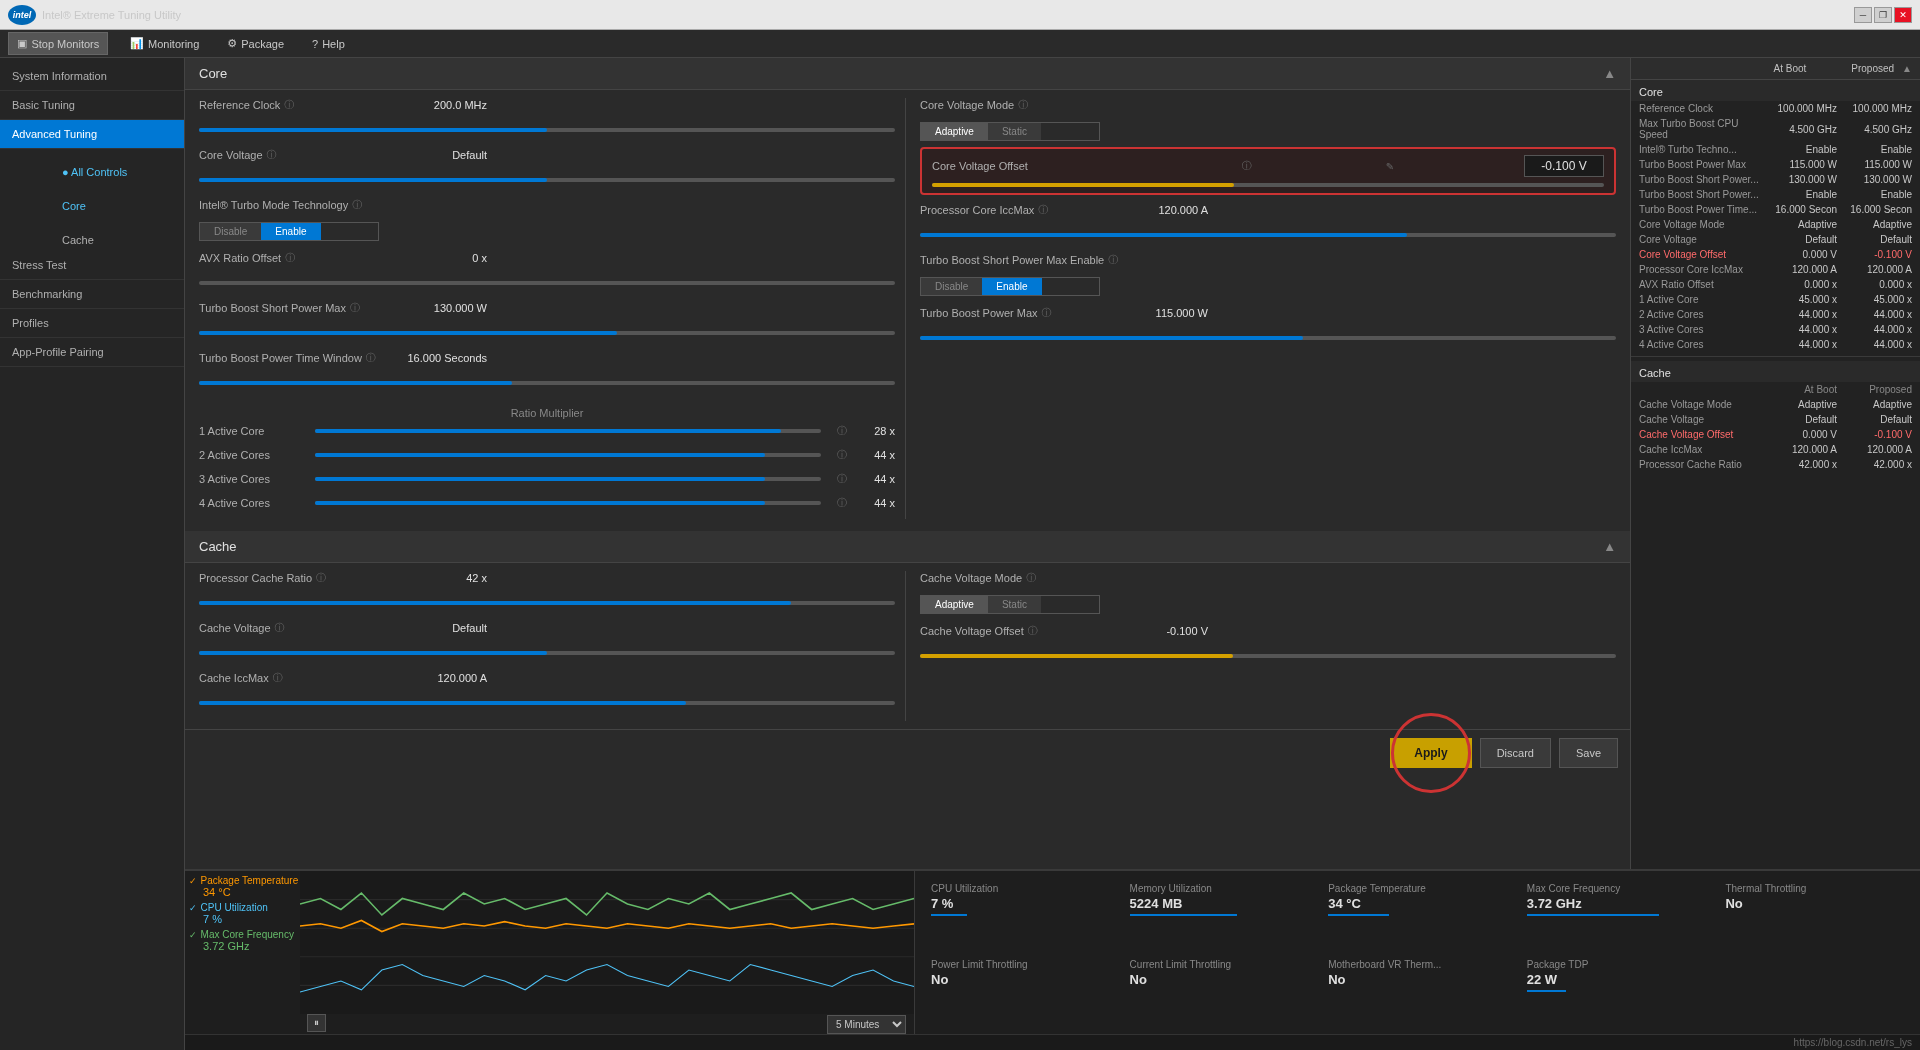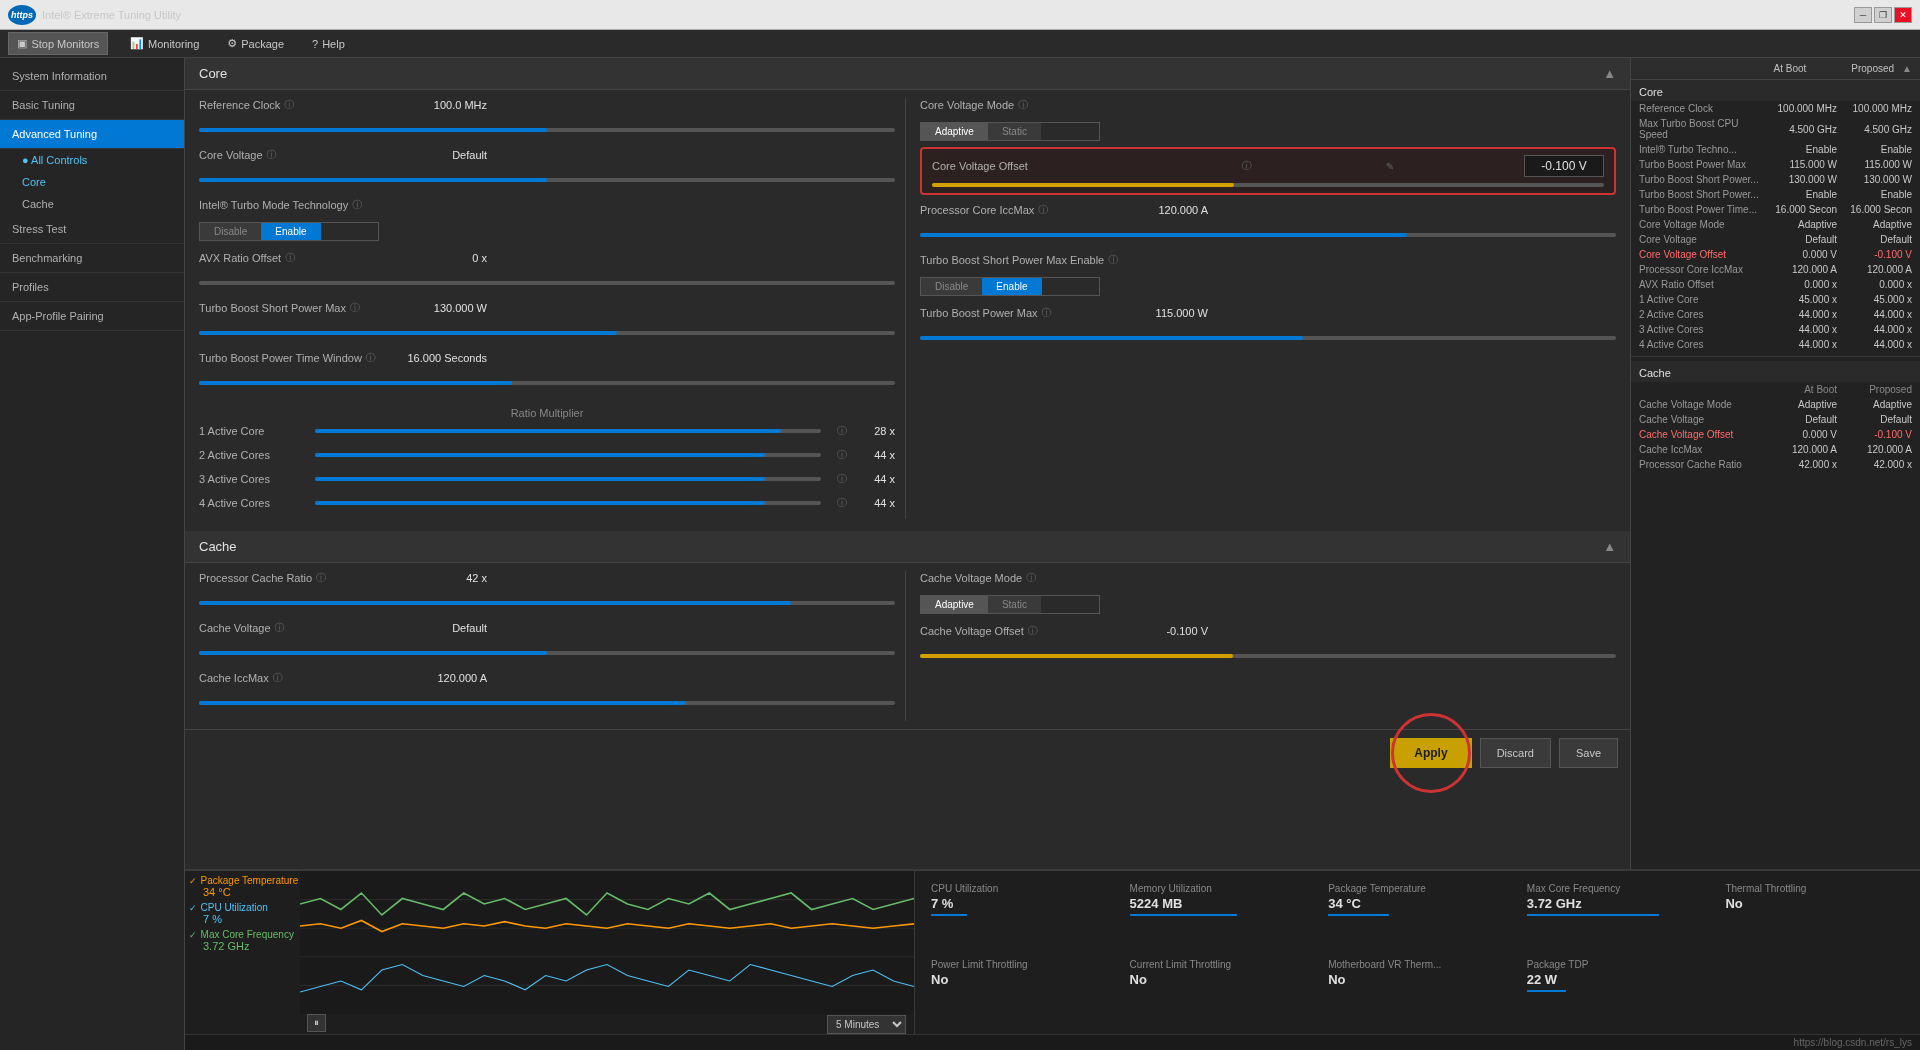--- a/index.html
+++ b/index.html
@@ -17,21 +17,21 @@
     #menubar .menu-item { color: #c8c8c8; font-size: 11px; cursor: pointer; display: flex; align-items: center; gap: 4px; padding: 4px 6px; }
     #menubar .stop-monitors { background: #555; padding: 4px 8px; border: 1px solid #666; }
 
     
     #main { display: flex; height: calc(1050px - 30px - 28px); }
 
     
     #sidebar { width: 185px; background: #252525; border-right: 1px solid #444; flex-shrink: 0; padding-top: 4px; }
     .sidebar-item { padding: 8px 12px; cursor: pointer; color: #b0b0b0; font-size: 11px; border-bottom: 1px solid #333; }
     .sidebar-item.active { background: #0078d4; color: white; }
-    .sidebar-sub { padding: 5px 12px 5px 22px; cursor: pointer; color: #b0b0b0; font-size: 11px; }
+    .sidebar-sub { padding: 17px 12px 5px 22px; cursor: pointer; color: #b0b0b0; font-size: 11px; margin-left: 40px; }
     .sidebar-sub.active-sub { color: #4fc3f7; }
 
     
     #content { flex: 1; display: flex; flex-direction: column; overflow: hidden; }
 
     
     #content-main { display: flex; flex: 1; overflow: hidden; }
 
     
     #center-panel { flex: 1; background: #2a2a2a; overflow-y: auto; padding: 0; }
@@ -114,21 +114,21 @@
     .ratio-value { color: #e0e0e0; font-size: 11px; min-width: 40px; text-align: right; }
 
     svg.chart { width: 100%; height: 100%; }
 
     .expand-arrow { cursor: pointer; color: #888; }
   </style>
 </head>
 <body>
 
 <div id="titlebar">
-  <div class="intel-logo">https</div>
+  <div class="intel-logo">intel</div>
   <span>Intel® Extreme Tuning Utility</span>
   <div class="win-controls">
     <div class="win-btn">─</div>
     <div class="win-btn">❐</div>
     <div class="win-btn close">✕</div>
   </div>
 </div>
 
 <div id="menubar">
   <div class="menu-item stop-monitors">
@@ -177,21 +177,21 @@
         <div class="controls-area">
           <div class="two-col">
 
             <div class="col-left">
 
               <div class="control-row">
                 <span class="control-label">
                   <span>Reference Clock</span>
                   <span class="info-icon">ⓘ</span>
                 </span>
-                <span class="control-value">100.0 MHz</span>
+                <span class="control-value">200.0 MHz</span>
               </div>
               <div class="slider-container" style="margin-bottom:10px; padding: 0 0 0 0;">
                 <div class="slider-track">
                   <div class="slider-fill" style="width:50%"></div>
                 </div>
               </div>
 
               <div class="control-row">
                 <span class="control-label">
                   <span>Core Voltage</span>

